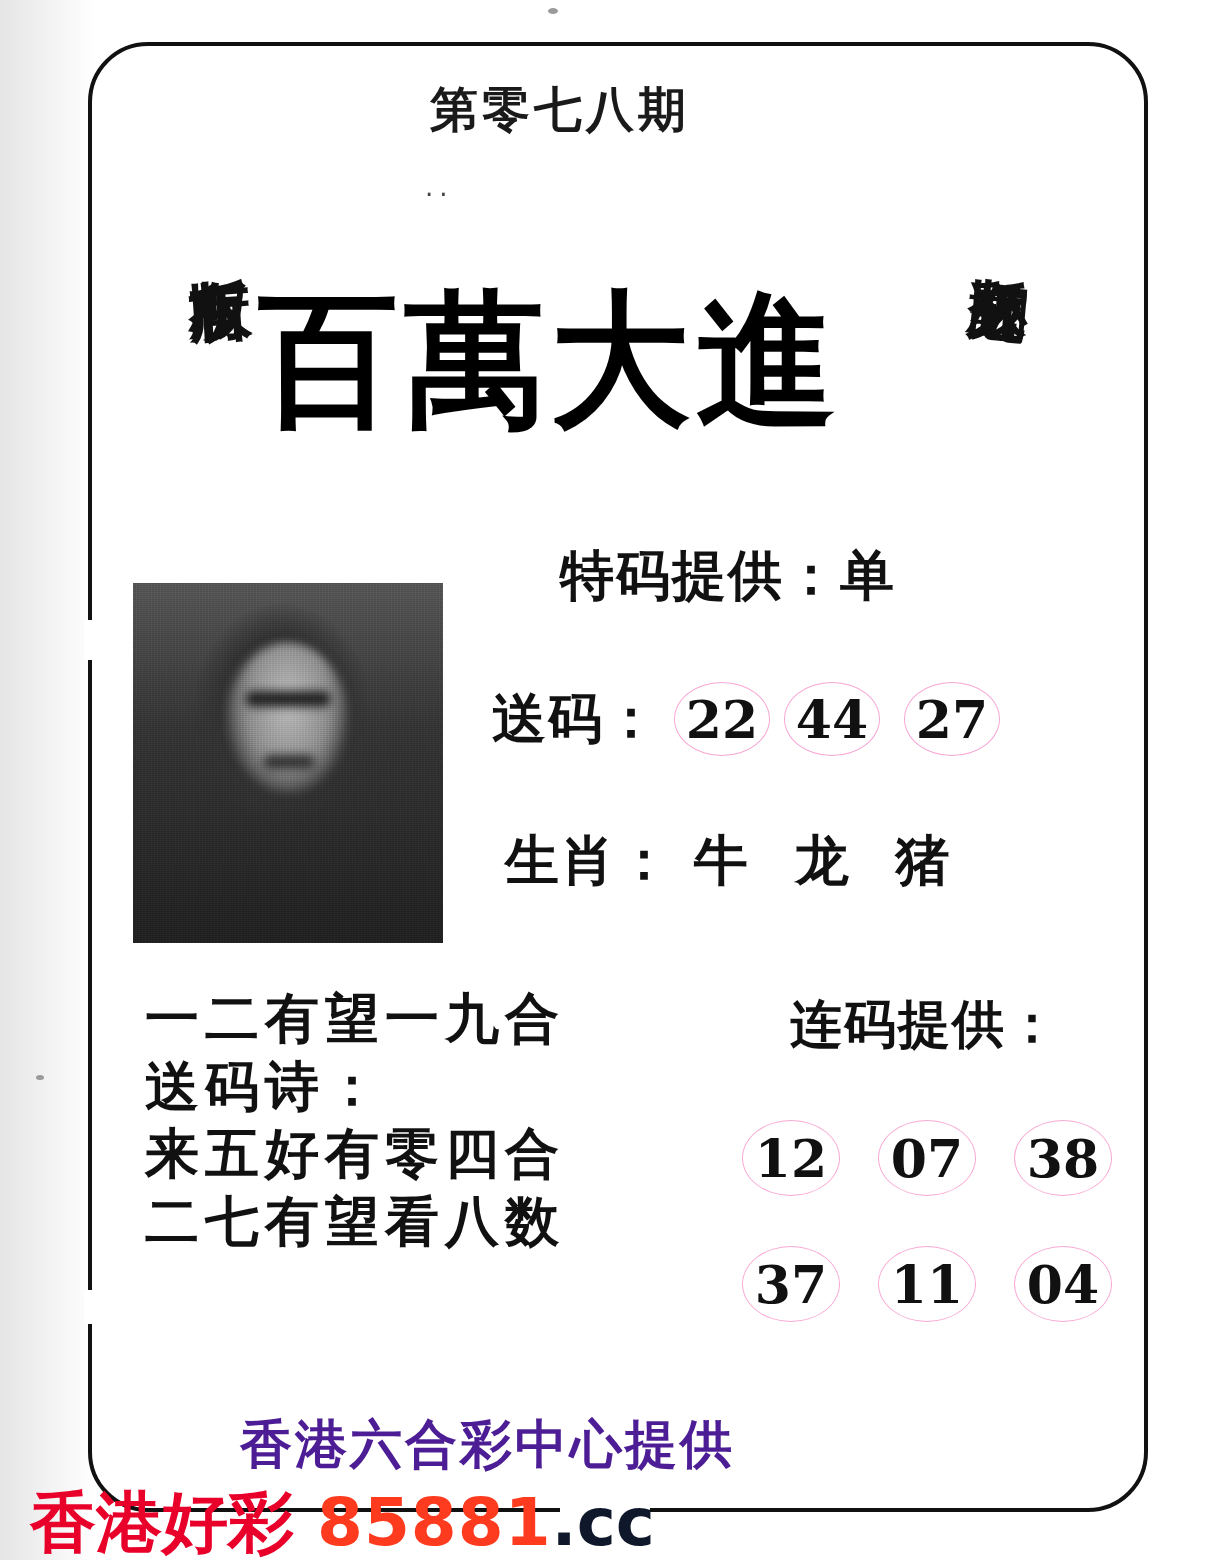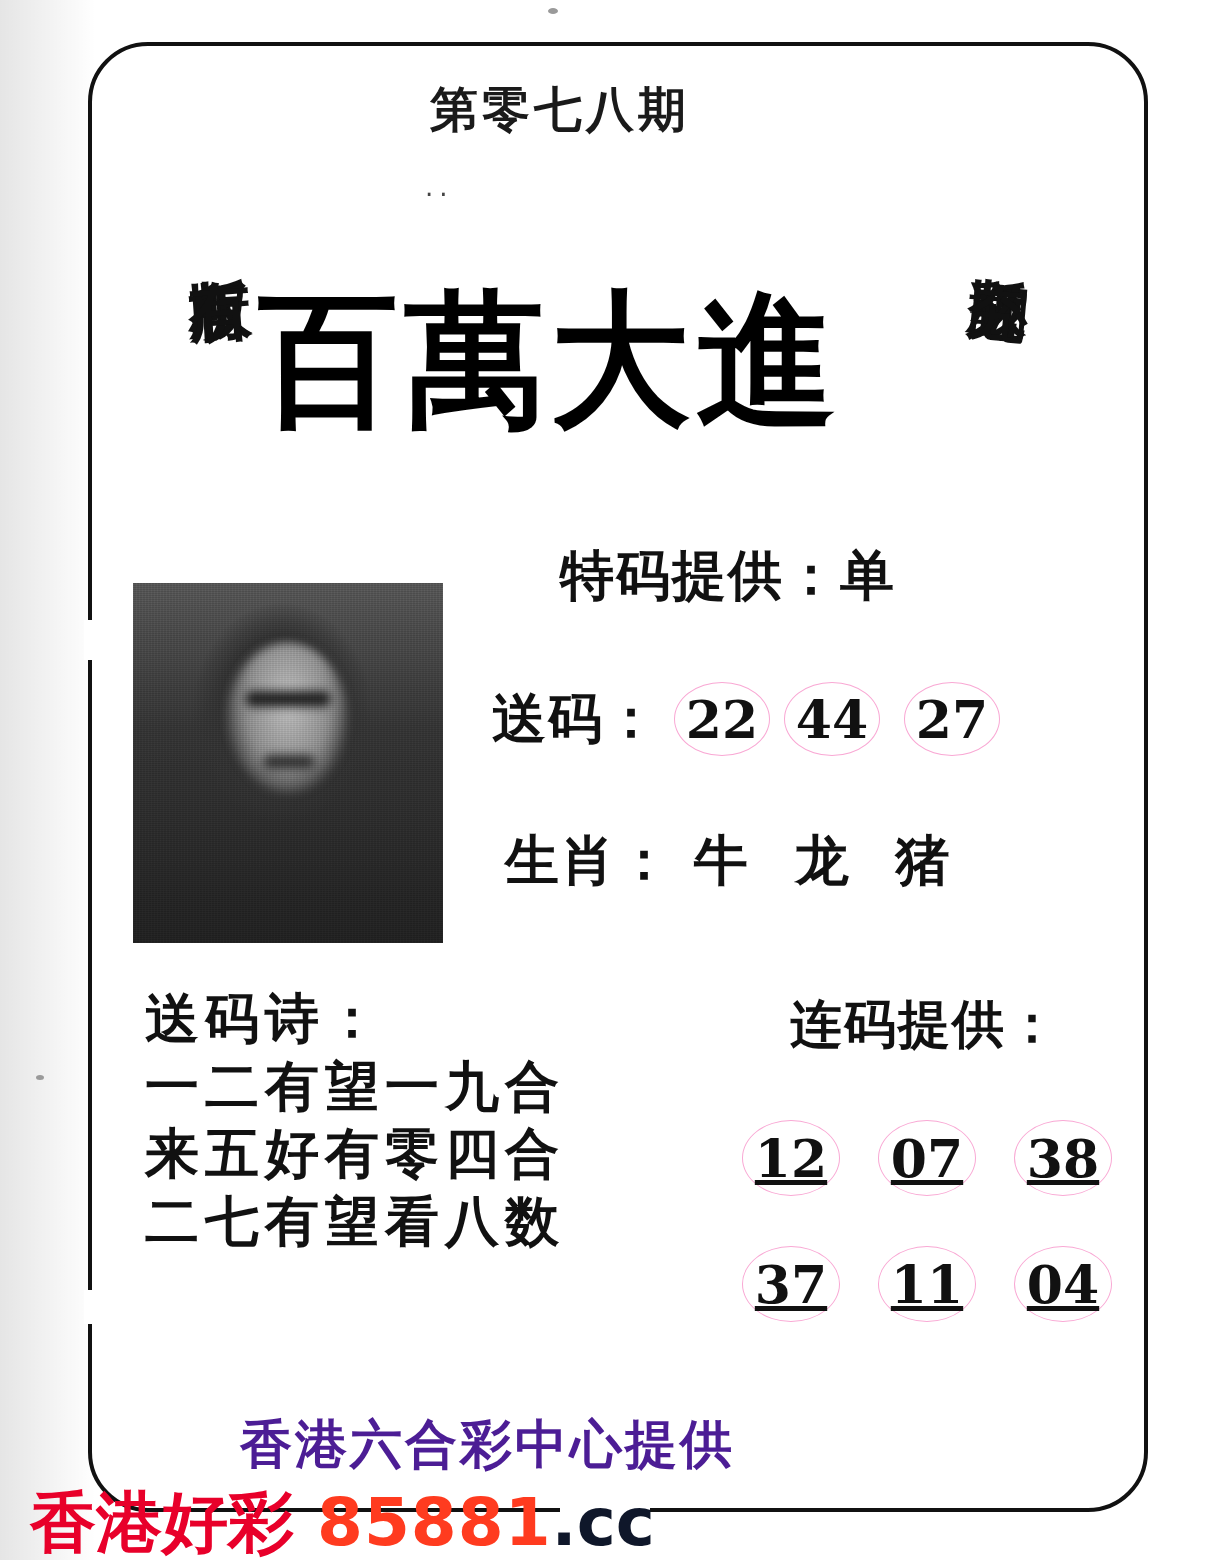--- a/index.html
+++ b/index.html
@@ -231,21 +231,21 @@
     position: absolute;
     left: 742px;
     top: 1120px;
     width: 370px;
   }
   .lian-row {
     display: flex;
     justify-content: space-between;
     margin-bottom: 50px;
   }
-  .lian-row .ball { width: 98px; height: 76px; text-decoration: underline; }
+  .lian-row .ball { width: 98px; height: 76px; }
 
   .footer-line {
     position: absolute;
     left: 240px;
     top: 1410px;
     font-size: 52px;
     font-weight: bold;
     color: #4c1d95;
     letter-spacing: 3px;
     white-space: nowrap;
@@ -300,22 +300,22 @@
 </div>
 
 <div class="zodiac-row">
   <span>生肖：</span>
   <span class="z">牛</span>
   <span class="z">龙</span>
   <span class="z">猪</span>
 </div>
 
 <div class="poem">
+  <div>一二有望一九合</div>
   <div>送码诗：</div>
-  <div>一二有望一九合</div>
   <div>来五好有零四合</div>
   <div>二七有望看八数</div>
 </div>
 
 <div class="lian-title">连码提供：</div>
 <div class="lian-grid">
   <div class="lian-row">
     <span class="ball">12</span>
     <span class="ball">07</span>
     <span class="ball">38</span>

